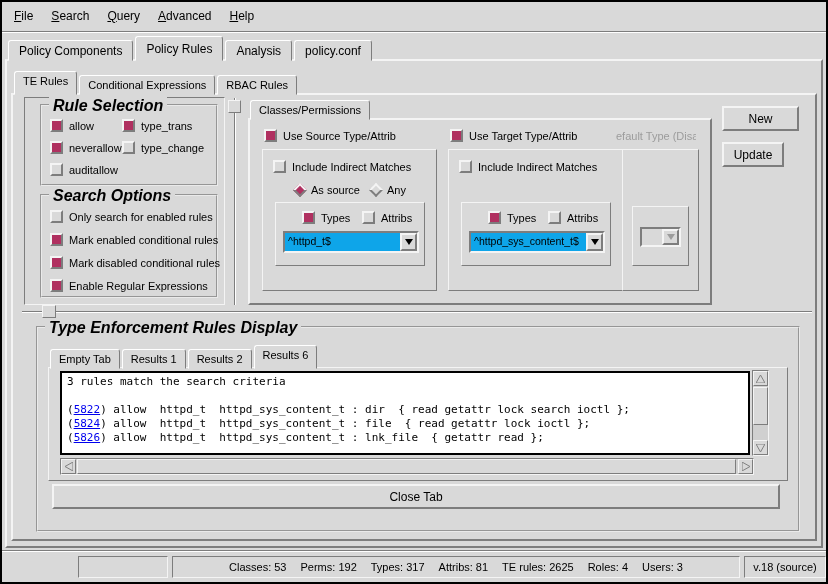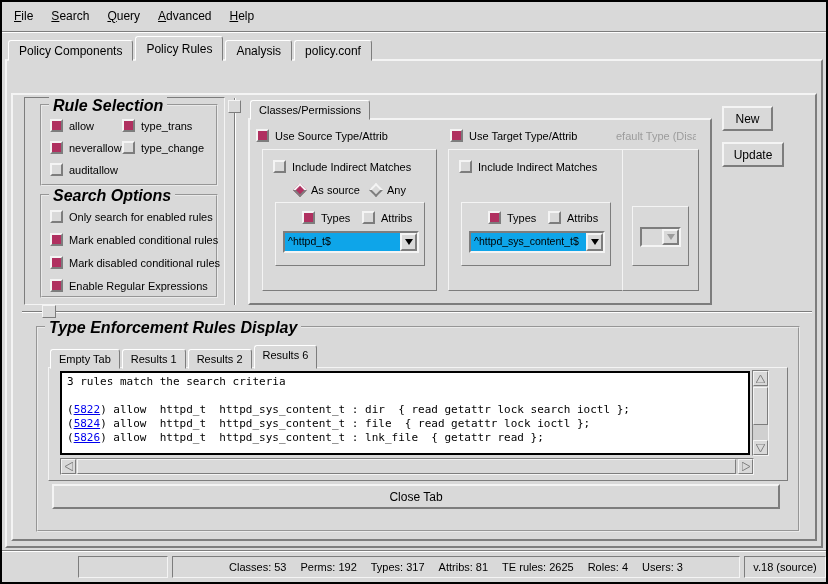--- a/index.html
+++ b/index.html
@@ -73,20 +73,25 @@
 
   <div class="abs tabrow" style="left:6px; top:33px; height:26px; z-index:4;">
     <div class="tab">Policy Components</div>
     <div class="tab active">Policy Rules</div>
     <div class="tab">Analysis</div>
     <div class="tab">policy.conf</div>
   </div>
 
   <div class="abs raised" style="left:3px; top:57px; width:818px; height:489px; z-index:1;"></div>
 
+  <div class="abs tabrow" style="left:12px; top:68px; height:25px; z-index:4;">
+    <div class="tab sm active">TE Rules</div>
+    <div class="tab sm">Conditional Expressions</div>
+    <div class="tab sm">RBAC Rules</div>
+  </div>
   <div class="abs raised" style="left:9px; top:91px; width:806px; height:448px; z-index:2;"></div>
 
   <div class="abs sunken1" style="left:22px; top:95px; width:201px; height:208px; z-index:3;"></div>
 
   <div class="lframe" style="left:38px; top:102px; width:178px; height:82px; z-index:3;">
     <span class="lf-title">Rule Selection</span>
     <div class="ctl" style="left:8px; top:13px;">
       <span class="cb on"></span>
       <span>allow</span>
     </div>
@@ -129,21 +134,21 @@
   </div>
 
   <div class="abs grooveV" style="left:232px; top:96px; height:207px; z-index:3;"></div>
   <div class="abs raised1" style="left:226px; top:98px; width:13px; height:13px; z-index:4;"></div>
 
   <div class="abs tabrow" style="left:248px; top:95px; height:23px; z-index:4;">
     <div class="tab sm">Classes/Permissions</div>
   </div>
   <div class="abs raised" style="left:246px; top:116px; width:464px; height:187px; z-index:3;"></div>
 
-  <div class="ctl" style="left:254px; top:127px; z-index:4;">
+  <div class="ctl" style="left:262px; top:127px; z-index:4;">
     <span class="cb on"></span>
     <span>Use Source Type/Attrib</span>
   </div>
   <div class="abs raised1" style="left:260px; top:147px; width:175px; height:142px; z-index:3;">
     <div class="ctl" style="left:10px; top:10px;">
       <span class="cb"></span>
       <span>Include Indirect Matches</span>
     </div>
     <div class="ctl" style="left:32px; top:34px;">
       <span class="rad on"></span>
@@ -203,21 +208,21 @@
     <div class="abs raised1" style="left:9px; top:56px; width:57px; height:60px;">
       <div class="combo dis" style="left:7px; top:20px; width:41px; height:20px;">
         <span class="val"></span>
         <span class="drop">
             <span class="tri-dn dis"></span>
           </span>
       </div>
     </div>
   </div>
 
-  <div class="btn abs" style="left:720px; top:104px; width:51px; height:25px; z-index:4;">New</div>
+  <div class="btn abs" style="left:720px; top:104px; width:77px; height:25px; z-index:4;">New</div>
   <div class="btn abs" style="left:720px; top:140px; width:62px; height:25px; z-index:4;">Update</div>
 
   <div class="abs grooveH" style="left:20px; top:309px; width:790px; z-index:3;"></div>
   <div class="abs raised1" style="left:40px; top:303px; width:14px; height:13px; z-index:4;"></div>
 
   <div class="lframe" style="left:34px; top:324px; width:764px; height:206px; z-index:3;">
     <span class="lf-title">Type Enforcement Rules Display</span>
 
     <div class="tabrow abs" style="left:12px; top:17px; height:24px; z-index:4;">
       <div class="tab sm">Empty Tab</div>

